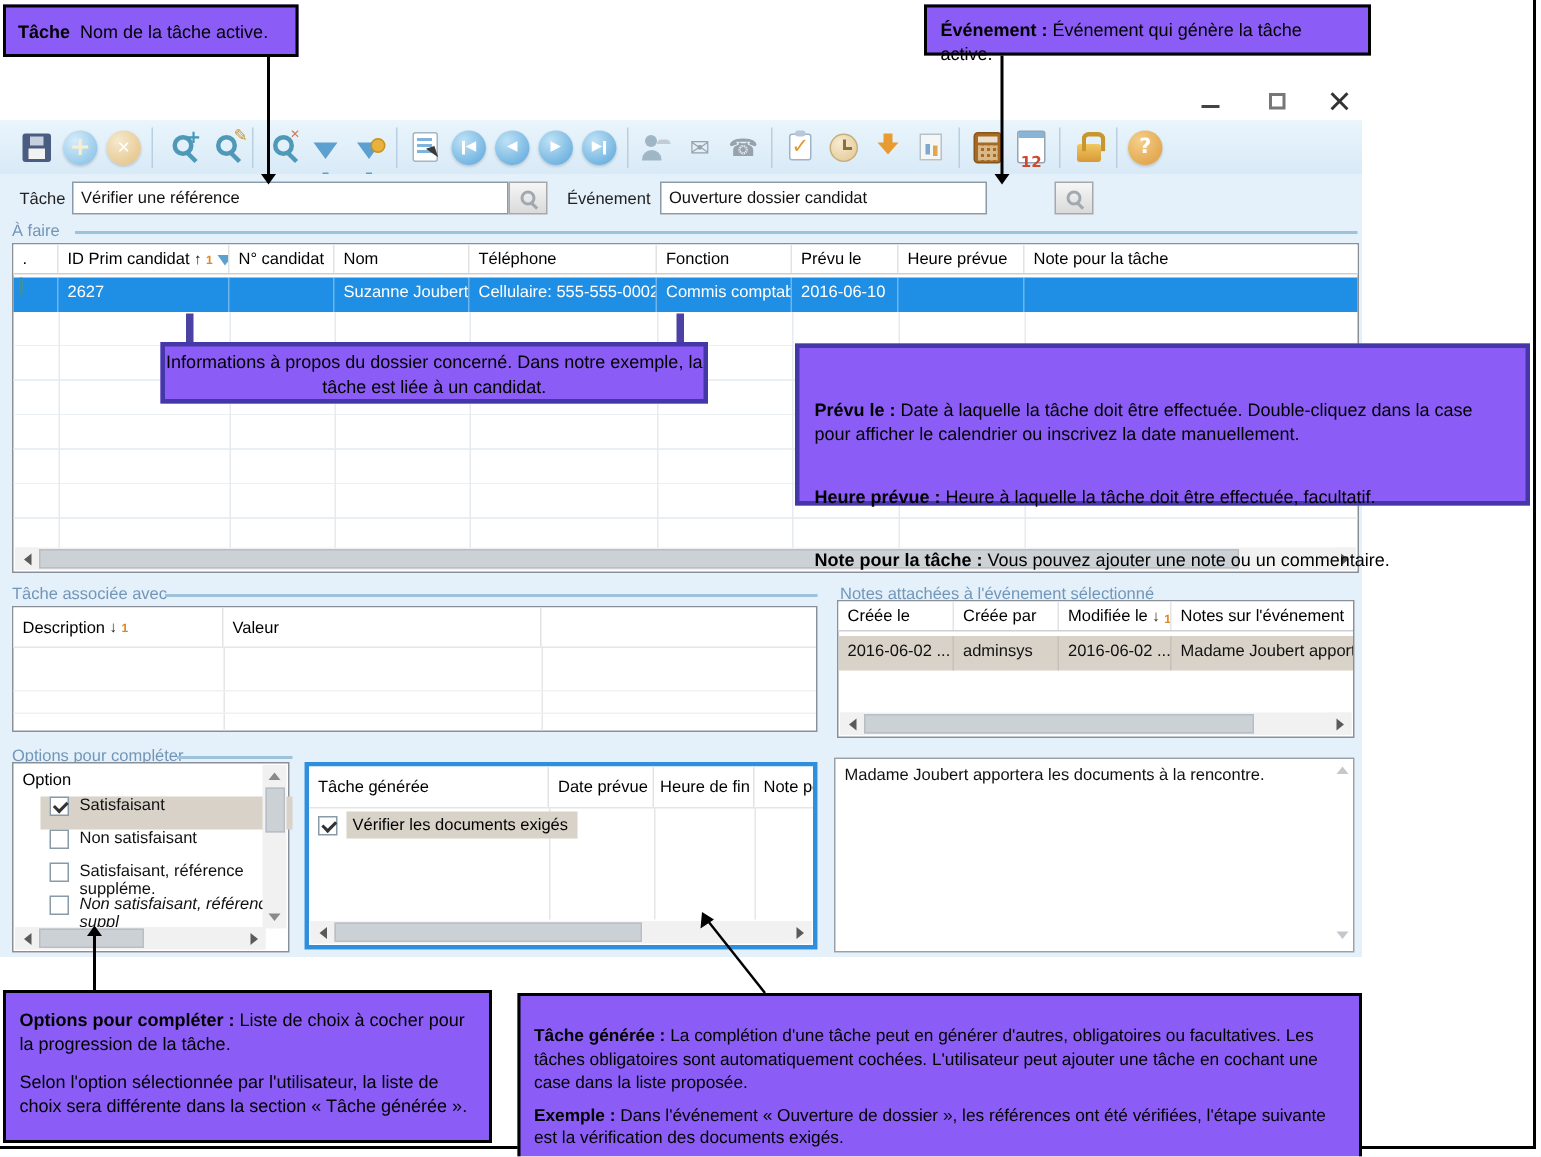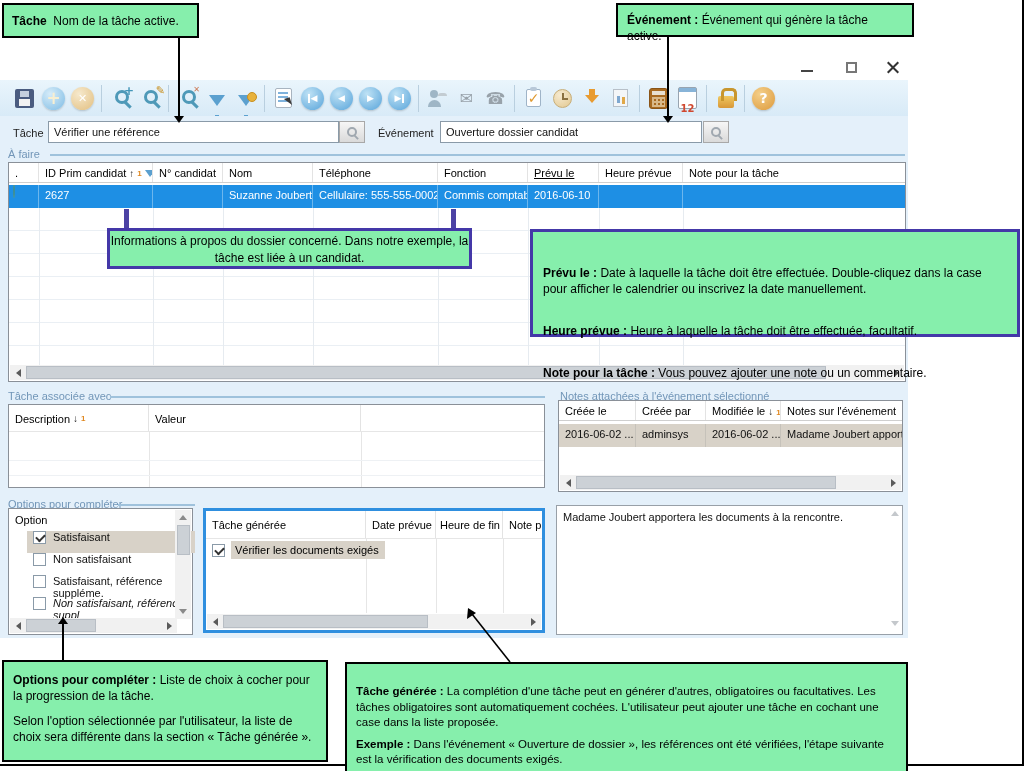--- a/index.html
+++ b/index.html
@@ -5,21 +5,21 @@
   * { margin:0; padding:0; box-sizing:border-box; }
   html,body { background:#fff; }
   body { font-family:"Liberation Sans", sans-serif; }
   #stage { position:relative; width:1027px; height:771px; background:#fff; overflow:hidden; }
 
   
   .frame-right { position:absolute; left:1022px; top:0; width:2px; height:766px; background:#000; }
   .frame-bottom{ position:absolute; left:0; top:764px; width:1024px; height:2px; background:#000; }
 
   
-  .callout { position:absolute; background:#86efac; border:2px solid #000; font-size:12px; color:#000; line-height:16px; z-index:6; }
+  .callout { position:absolute; background:#8b5cf6; border:2px solid #000; font-size:12px; color:#000; line-height:16px; z-index:6; }
   .callout b { font-weight:bold; }
   #co-tache { left:2px; top:3px; width:197px; height:35px; padding:8px 8px; }
   #co-evenement { left:616px; top:3px; width:298px; height:34px; padding:7px 9px; }
   #co-informations { left:107px; top:228px; width:365px; height:41px; border:3px solid #4438a8; text-align:center; padding-top:2px; line-height:17px; z-index:5; }
   #co-fields { left:530px; top:229px; width:490px; height:108px; border:3px solid #4438a8; padding:7px 10px; z-index:5; }
   #co-fields .para { margin-bottom:11px; line-height:16px;margin-top:26px; }
   #co-options { left:2px; top:660px; width:326px; height:102px; padding:10px 9px; line-height:16px; }
   #co-generee { left:345px; top:662px; width:563px; height:128px; padding:20px 9px; font-size:11.5px; line-height:15.5px; }
   .co-gap { height:9px; }
 
@@ -266,21 +266,21 @@
     </div>
 
   <div id="win-body"></div>
 
   <span class="field-label" style="left:13px; top:127px;">Tâche</span>
   <input class="field-input" style="left: 48px; top: 121px; width: 291px;" readonly="" value="Vérifier une référence">
   <div class="lookup-btn" style="left:339px; top:121px;">
       <span class="lookup-mag"></span>
     </div>
   <span class="field-label" style="left:378px; top:127px;">Événement</span>
-  <input class="field-input" style="left: 440px; top: 121px; width: 262px;" readonly="" value="Ouverture dossier candidat">
+  <input class="field-input" style="left: 440px; top: 121px; width: 218px;" readonly="" value="Ouverture dossier candidat">
   <div class="lookup-btn" style="left:703px; top:121px;">
       <span class="lookup-mag"></span>
     </div>
 
   <span class="group-label" style="left:8px; top:148px;">À faire</span>
   <div class="group-line" style="left:50px; top:154px; width:855px;"></div>
 
   <div class="panel" style="left:8px; top:162px; width:898px; height:220px;">
     <div class="grid-head">
       <div class="gh-cell" style="width:30px;">
@@ -297,21 +297,21 @@
         </div>
       <div class="gh-cell" style="width:90px;">
           <span>Nom</span>
         </div>
       <div class="gh-cell" style="width:125px;">
           <span>Téléphone</span>
         </div>
       <div class="gh-cell" style="width:90px;">
           <span>Fonction</span>
         </div>
-      <div class="gh-cell" style="width:71px;text-decoration:underline;">
+      <div class="gh-cell" style="width:71px;">
           <span>Prévu le</span>
         </div>
       <div class="gh-cell" style="width:84px;">
           <span>Heure prévue</span>
         </div>
       <div class="gh-cell" style="flex:1; border-right:none;">
           <span>Note pour la tâche</span>
         </div>
     </div>
     <div class="hgrid" style="left:0; top:45px; width:896px; height:158px;"></div>

